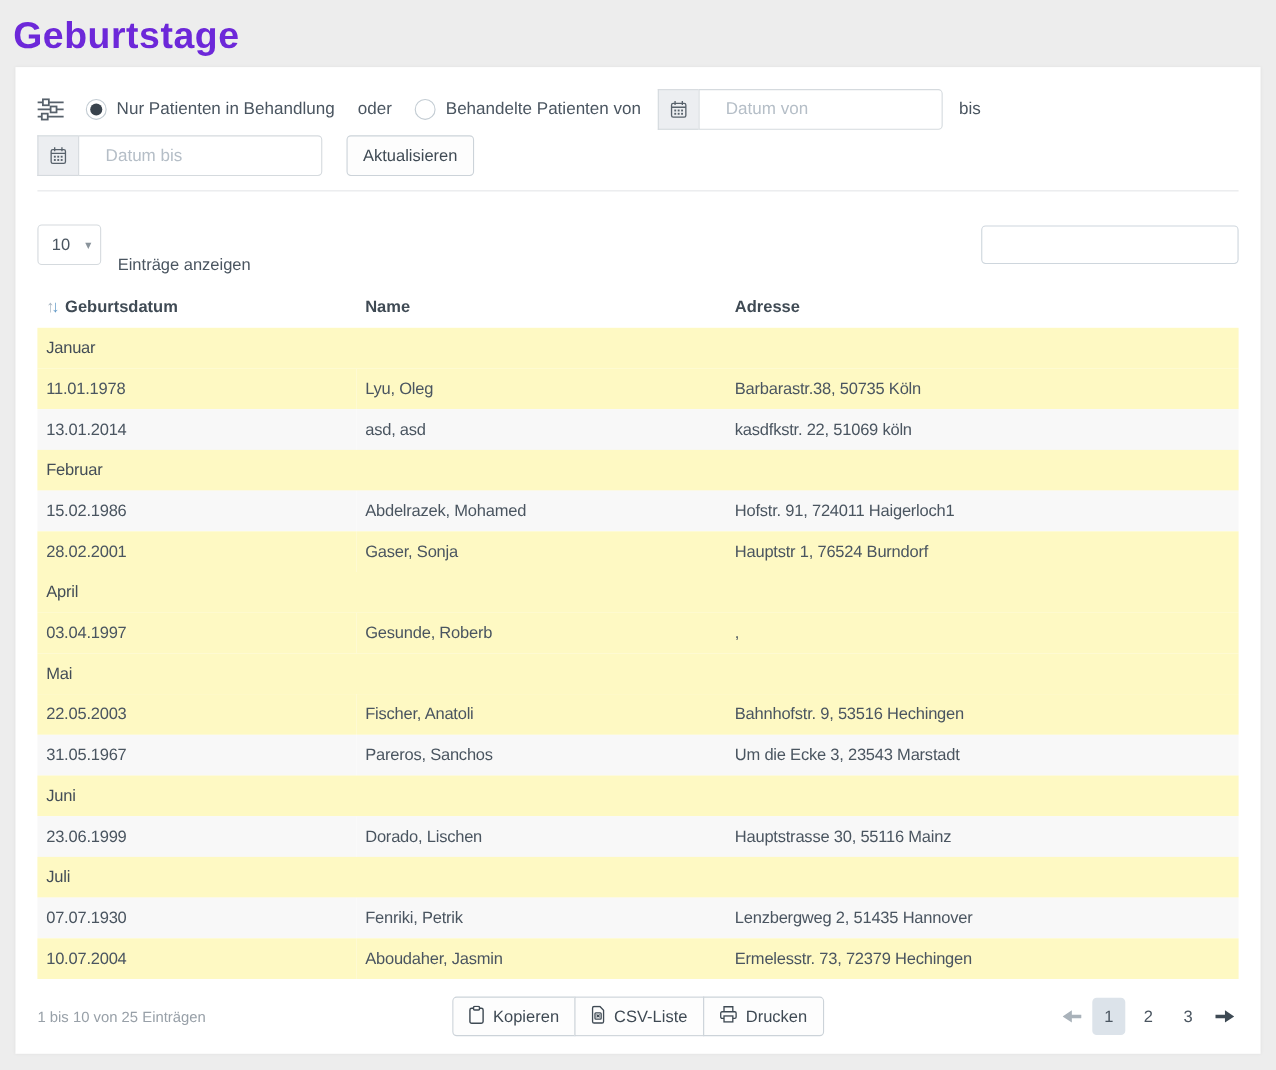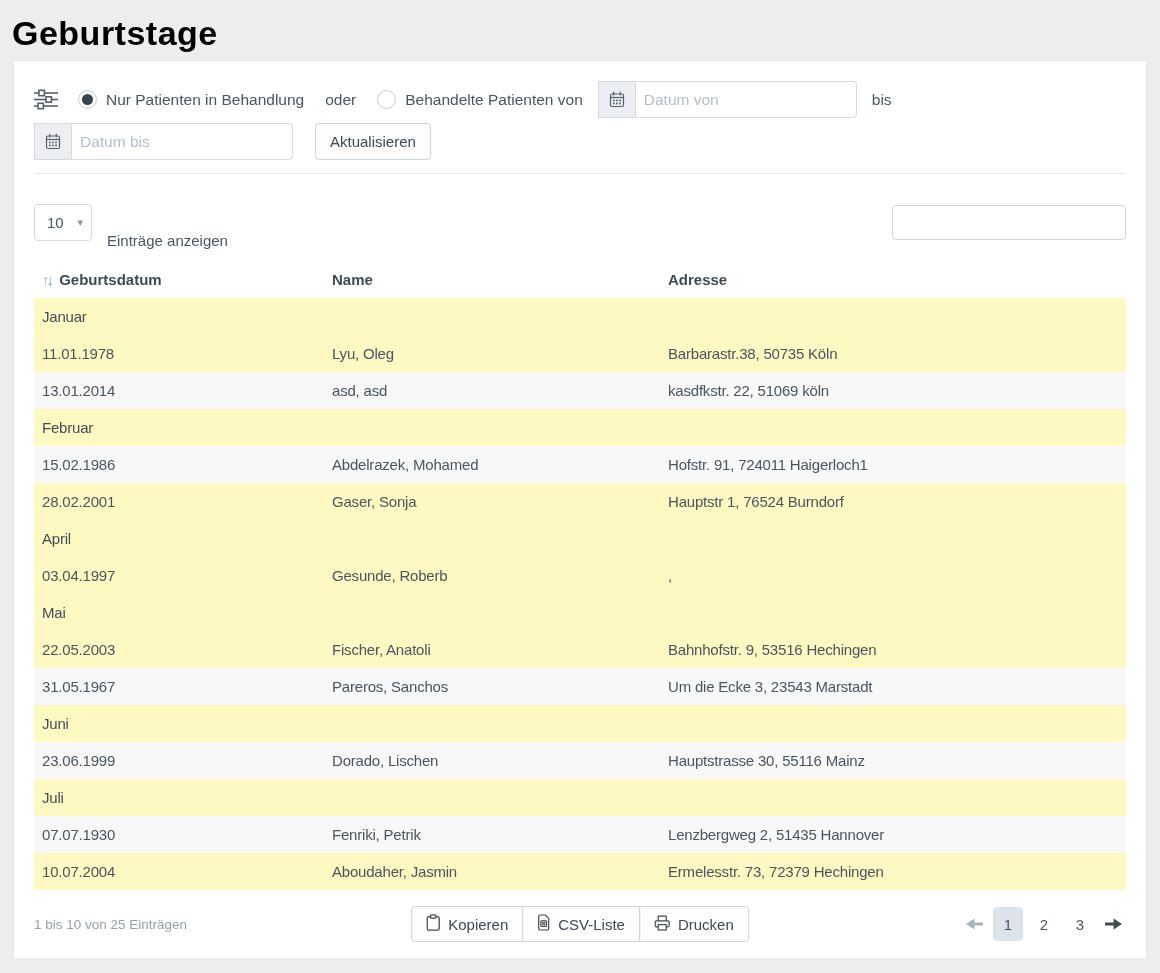--- a/index.html
+++ b/index.html
@@ -7,21 +7,21 @@
   body {
     background: #ededed;
     font-family: "Liberation Sans", sans-serif;
     color: #4a5560;
     overflow: hidden;
   }
   h1.page-title {
     font-size: 34px;
     font-weight: 600;
     letter-spacing: 0.5px;
-    color: #000000;
+    color: #6d28d9;
     padding: 14px 0 0 12px;
     height: 61px;
   }
   .panel {
     background: #ffffff;
     margin: 0 14px;
     padding: 20px 20px 14px 20px;
     box-shadow: 0 0 3px rgba(0,0,0,0.06);
     min-height: 868px;
   }
@@ -63,21 +63,21 @@
     display: flex; align-items: center; justify-content: center;
     color: #57616b;
   }
   .input-group input {
     width: 222px;
     border: 1px solid #d5dade;
     border-radius: 0 4px 4px 0;
     font-family: "Liberation Sans", sans-serif;
     font-size: 15.5px;
     color: #1d4ed8;
-    padding: 0 8px;
+    padding: 0 24px;
     outline: none;
   }
   .input-group input::placeholder { color: #b5bec7; opacity: 1; }
   .gap-left { margin-left: 15px; }
   .btn {
     height: 37px;
     margin-left: 22px;
     padding: 0 14px;
     background: #fdfdfd;
     border: 1px solid #ccd3d9;

